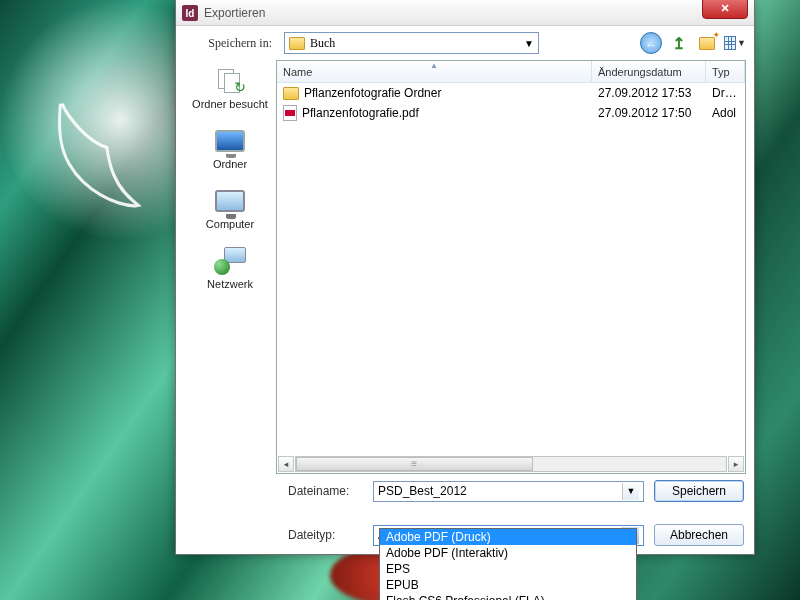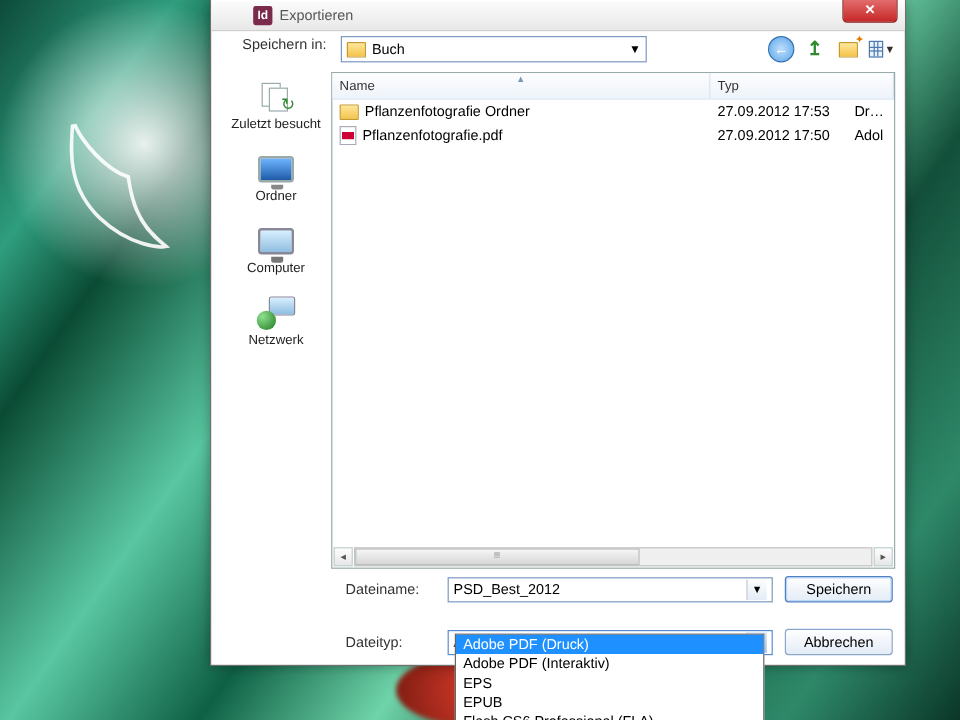--- a/index.html
+++ b/index.html
@@ -17,30 +17,30 @@
     position:absolute; left:175px; top:0px; width:580px; height:555px;
     background:#fff; border:1px solid #707070; border-top:none;
     box-shadow:0 0 10px rgba(0,0,0,0.35);
     display:flex; flex-direction:column;
   }
   .titlebar {
     height:26px; background:linear-gradient(#fcfcfc,#e8e8e8);
     border-top:1px solid #fff; border-bottom:1px solid #cfcfcf;
     display:flex; align-items:center; padding:0 0 0 6px; position:relative;
   }
-  .titlebar .appicon { width:16px; height:16px; background:#7a2a4a; color:#fff; font-size:10px; font-weight:bold; display:flex; align-items:center; justify-content:center; border-radius:2px; margin-right:6px;margin-left:29px;}
+  .titlebar .appicon { width:16px; height:16px; background:#7a2a4a; color:#fff; font-size:10px; font-weight:bold; display:flex; align-items:center; justify-content:center; border-radius:2px; margin-right:6px;}
   .titlebar .title { color:#555; font-size:12px; }
   .closebtn {
     position:absolute; right:6px; top:-4px; width:46px; height:22px;
     background:linear-gradient(#e57373,#c62828); border:1px solid #8e1b1b; border-radius:0 0 4px 4px;
     display:flex; align-items:center; justify-content:center; color:#fff; font-weight:bold;
   }
   .closebtn:before{ content:"✕"; font-size:11px;}
   .toolbar-row {
-    height:34px; display:flex; align-items:flex-start; padding:4px 8px; gap:8px;
+    height:34px; display:flex; align-items:center; padding:4px 8px; gap:8px;font-family:Liberation Serif, serif;
   }
   .label { color:#333; }
   .save-in-select {
     flex: none; width:255px; height:22px; border:1px solid #7a9ac0;
     display:flex; align-items:center; padding:0 4px; gap:5px; background:#fff; position:relative;
   }
   .save-in-select .folder-icon { width:16px; height:13px; background:linear-gradient(#ffe79c,#f3c44a); border:1px solid #c79a2d; border-radius:1px;}
   .save-in-select .dd { margin-left:auto; font-size:10px;}
   .nav-icons { display:flex; gap:6px; margin-left:auto;}
   .nav-icons .ic {
@@ -170,21 +170,21 @@
   <div class="body-row">
     <div class="places">
       <div class="place">
         <div class="picon">
             <div class="icon-recent">
               <div class="doc"></div>
               <div class="doc doc2"></div>
               <span class="arrow">↻</span>
             </div>
           </div>
-        <div class="plabel">Zuletzt besucht</div>
+        <div class="plabel">Ordner besucht</div>
       </div>
       <div class="place">
         <div class="picon">
             <div class="icon-desktop"></div>
           </div>
         <div class="plabel">Ordner</div>
       </div>
       <div class="place">
         <div class="picon">
             <div class="icon-computer"></div>
@@ -200,20 +200,23 @@
           </div>
         <div class="plabel">Netzwerk</div>
       </div>
     </div>
 
     <div class="listpane">
       <div class="list-header">
         <div class="col name">
           <span>Name</span>
           <span class="sort-arrow">▴</span>
+        </div>
+        <div class="col date">
+          <span>Änderungsdatum</span>
         </div>
         <div class="col type">
           <span>Typ</span>
         </div>
       </div>
       <div class="list-body" id="file-rows">
           <div class="row">
             <div class="cell name">
               <span class="fi-folder"></span>
               <span>Pflanzenfotografie Ordner</span>

